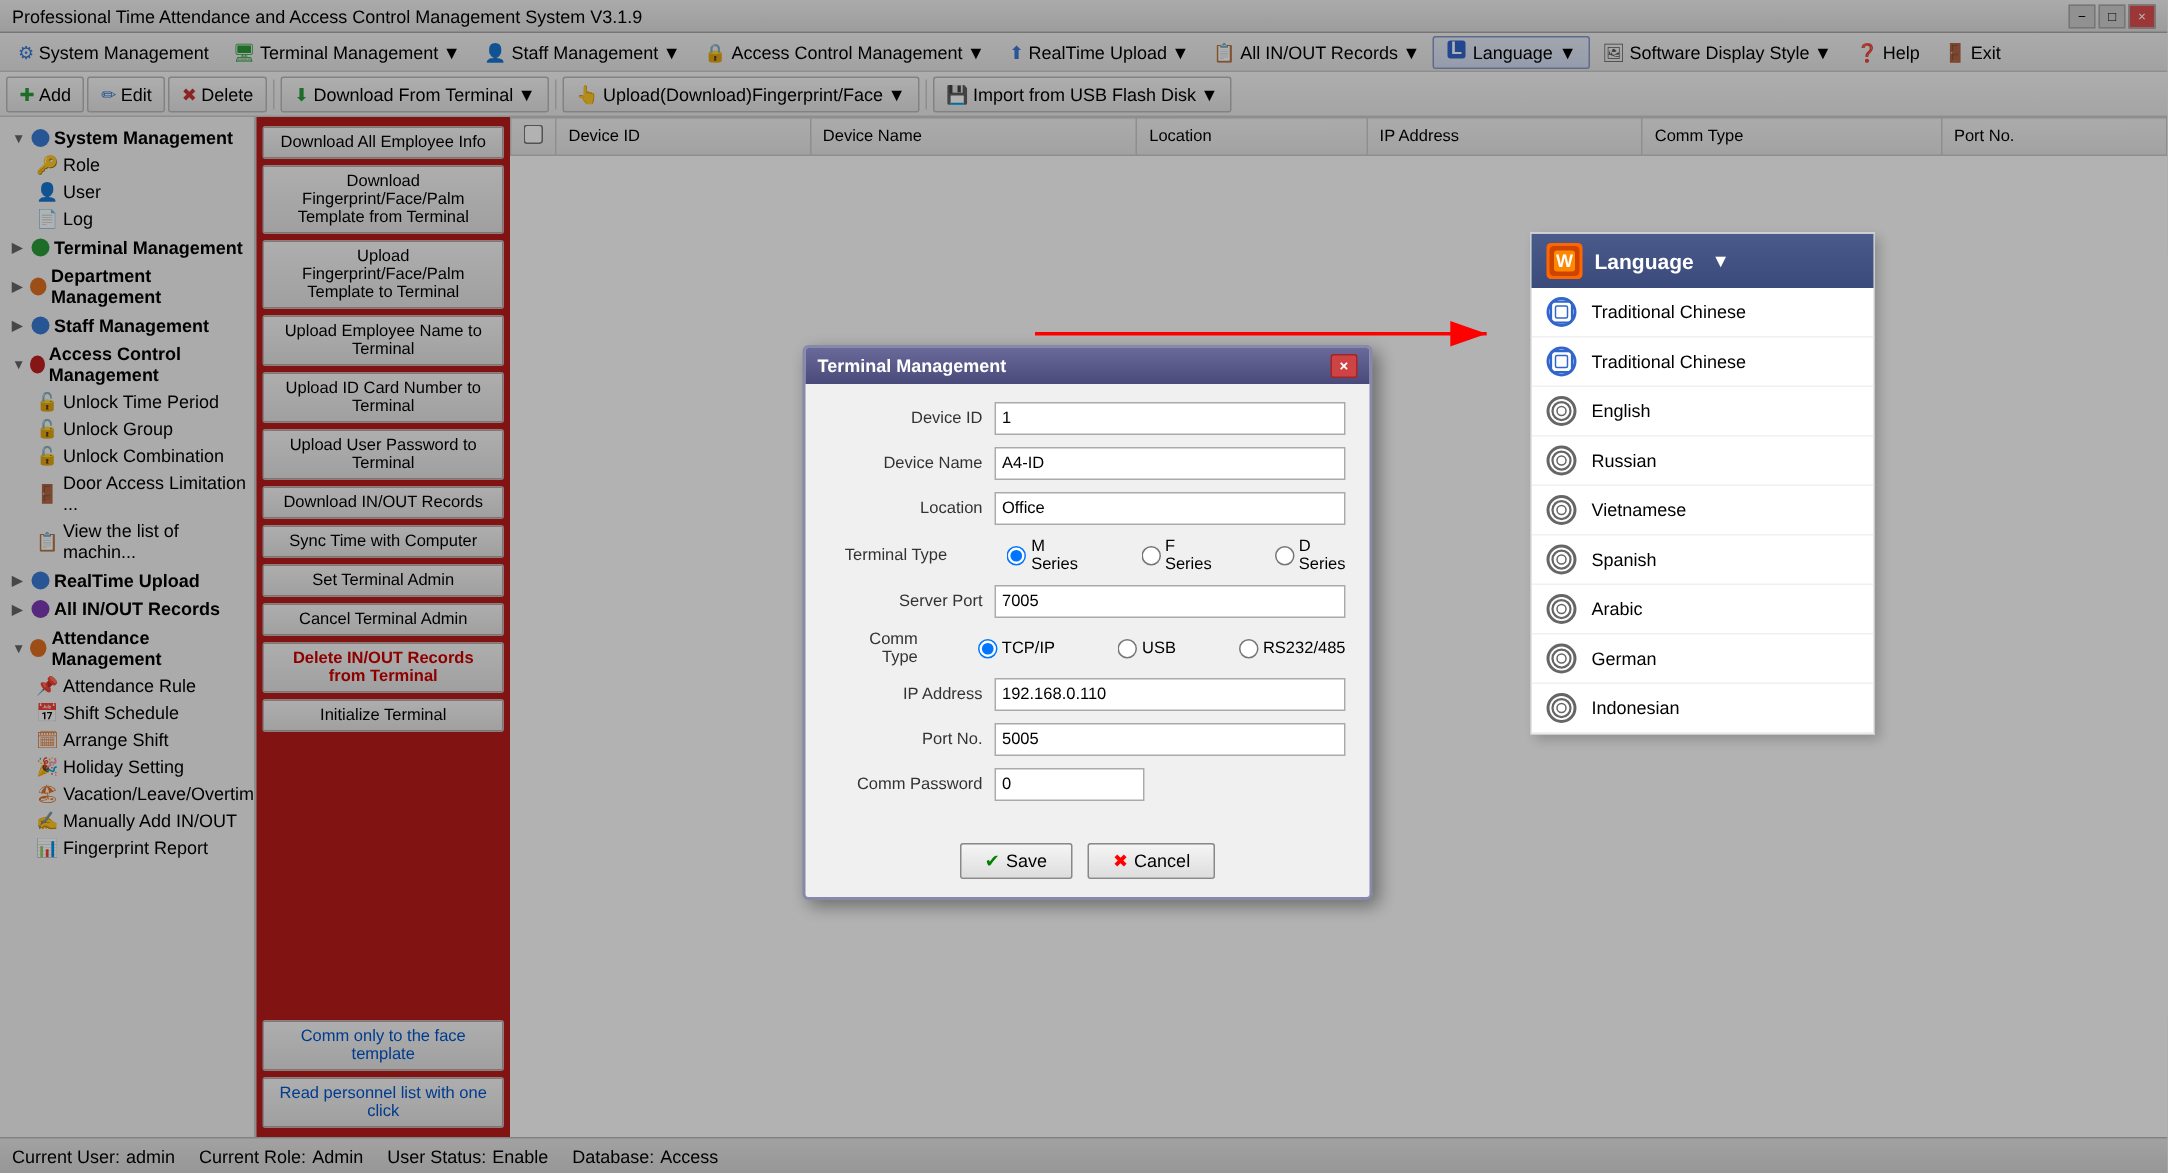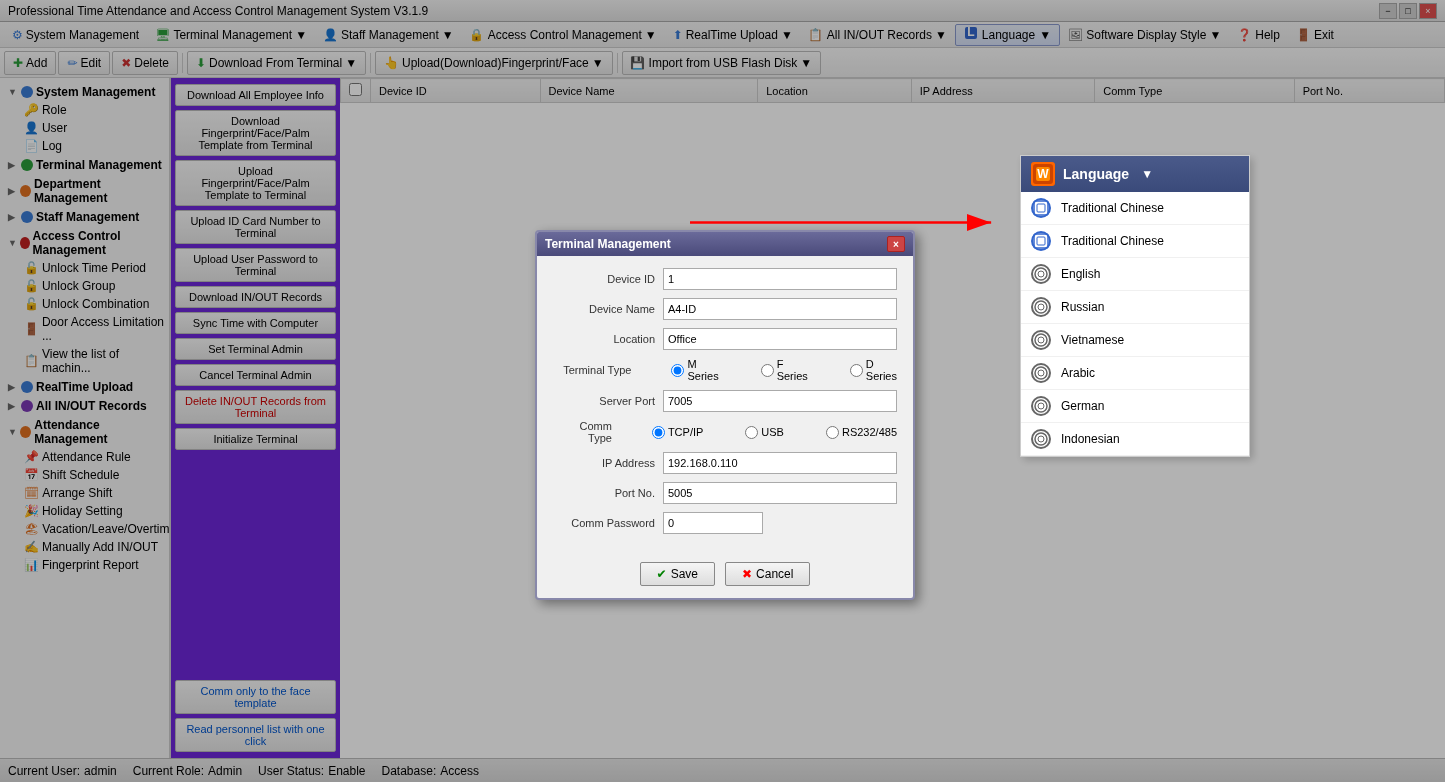--- a/index.html
+++ b/index.html
@@ -128,21 +128,21 @@
       border: 1px solid #bbb;
       border-radius: 2px;
       cursor: pointer;
       text-align: center;
       font-size: 11px;
     }
     .action-btn.red { color: #cc0000; font-weight: bold; }
 
     #right-sidebar {
       width: 170px;
-      background: #6d28d9;
+      background: #b91c1c;
       border-left: 1px solid #ccc;
       display: flex;
       flex-direction: column;
       padding: 4px 0;
       overflow-y: auto;
     }
 
     
     #status-bar {
       height: 24px;
@@ -543,27 +543,28 @@
         </div>
       </div>
 
     </div>
   </div>
 
   <div id="right-sidebar">
     <button class="action-btn">Download All Employee Info</button>
     <button class="action-btn">Download Fingerprint/Face/Palm Template from Terminal</button>
     <button class="action-btn">Upload Fingerprint/Face/Palm Template to Terminal</button>
+    <button class="action-btn">Upload Employee Name to Terminal</button>
     <button class="action-btn">Upload ID Card Number to Terminal</button>
     <button class="action-btn">Upload User Password to Terminal</button>
     <button class="action-btn">Download IN/OUT Records</button>
     <button class="action-btn">Sync Time with Computer</button>
     <button class="action-btn">Set Terminal Admin</button>
     <button class="action-btn">Cancel Terminal Admin</button>
-    <button class="action-btn red" style="color:#cc0000;font-weight:normal;">Delete IN/OUT Records from Terminal</button>
+    <button class="action-btn red" style="color:#cc0000;font-weight:bold;">Delete IN/OUT Records from Terminal</button>
     <button class="action-btn">Initialize Terminal</button>
     <div style="flex:1;"></div>
     <button class="action-btn" style="color:#0055cc;">Comm only to the face template</button>
     <button class="action-btn" style="color:#0055cc;">Read personnel list with one click</button>
   </div>
 
   <div id="center-panel">
     <div id="table-area">
       <table>
         <thead>
@@ -755,46 +756,55 @@
     <div class="lang-item">
       <div class="lang-gear">
         <svg width="16" height="16" viewBox="0 0 16 16">
           <circle cx="8" cy="8" r="6" fill="none" stroke="#666" stroke-width="1.5"></circle>
           <circle cx="8" cy="8" r="3" fill="none" stroke="#666" stroke-width="1"></circle>
         </svg>
       </div>
       <span>Vietnamese</span>
     </div>
 
-
     <div class="lang-item">
       <div class="lang-gear">
         <svg width="16" height="16" viewBox="0 0 16 16">
           <circle cx="8" cy="8" r="6" fill="none" stroke="#666" stroke-width="1.5"></circle>
           <circle cx="8" cy="8" r="3" fill="none" stroke="#666" stroke-width="1"></circle>
         </svg>
       </div>
-      <span>Arabic</span>
+      <span>Spanish</span>
     </div>
 
     <div class="lang-item">
       <div class="lang-gear">
         <svg width="16" height="16" viewBox="0 0 16 16">
           <circle cx="8" cy="8" r="6" fill="none" stroke="#666" stroke-width="1.5"></circle>
           <circle cx="8" cy="8" r="3" fill="none" stroke="#666" stroke-width="1"></circle>
         </svg>
       </div>
-      <span>German</span>
+      <span>Arabic</span>
     </div>
 
     <div class="lang-item">
       <div class="lang-gear">
         <svg width="16" height="16" viewBox="0 0 16 16">
           <circle cx="8" cy="8" r="6" fill="none" stroke="#666" stroke-width="1.5"></circle>
           <circle cx="8" cy="8" r="3" fill="none" stroke="#666" stroke-width="1"></circle>
         </svg>
       </div>
+      <span>German</span>
+    </div>
+
+    <div class="lang-item">
+      <div class="lang-gear">
+        <svg width="16" height="16" viewBox="0 0 16 16">
+          <circle cx="8" cy="8" r="6" fill="none" stroke="#666" stroke-width="1.5"></circle>
+          <circle cx="8" cy="8" r="3" fill="none" stroke="#666" stroke-width="1"></circle>
+        </svg>
+      </div>
       <span>Indonesian</span>
     </div>
 
   </div>
 
 </div>
 
 </body></html>

